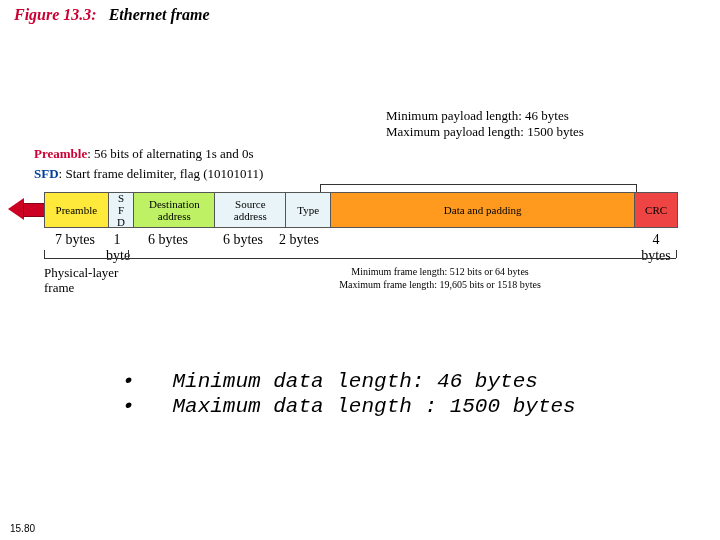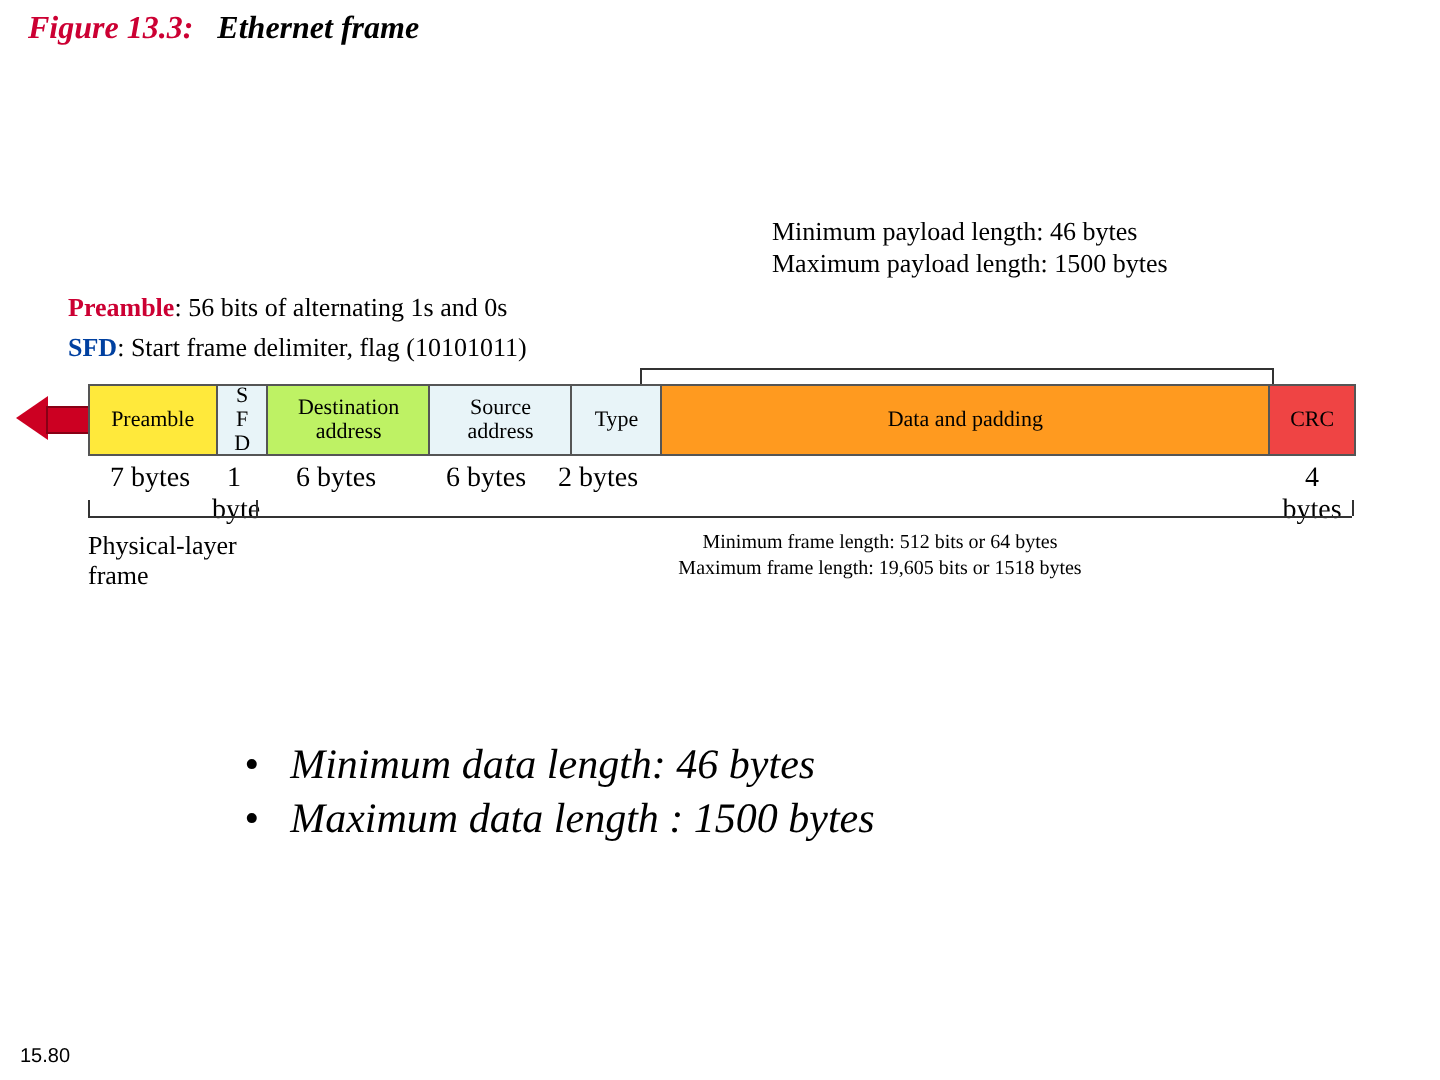--- a/index.html
+++ b/index.html
@@ -154,21 +154,21 @@
     line-height: 1.25;
   }
 
   .bullets {
     position: absolute;
     top: 370px;
     left: 122px;
     font-size: 21px;
     font-style: italic;
   }
-  .bullets .row { margin-bottom: 2px; }
+  .bullets .row { margin-bottom: 2px; font-family: Liberation Mono, monospace; }
 
   .page-num {
     position: absolute;
     left: 10px;
     bottom: 6px;
     font-size: 10px;
     font-family: Arial, sans-serif;
   }
 </style>
 </head>

